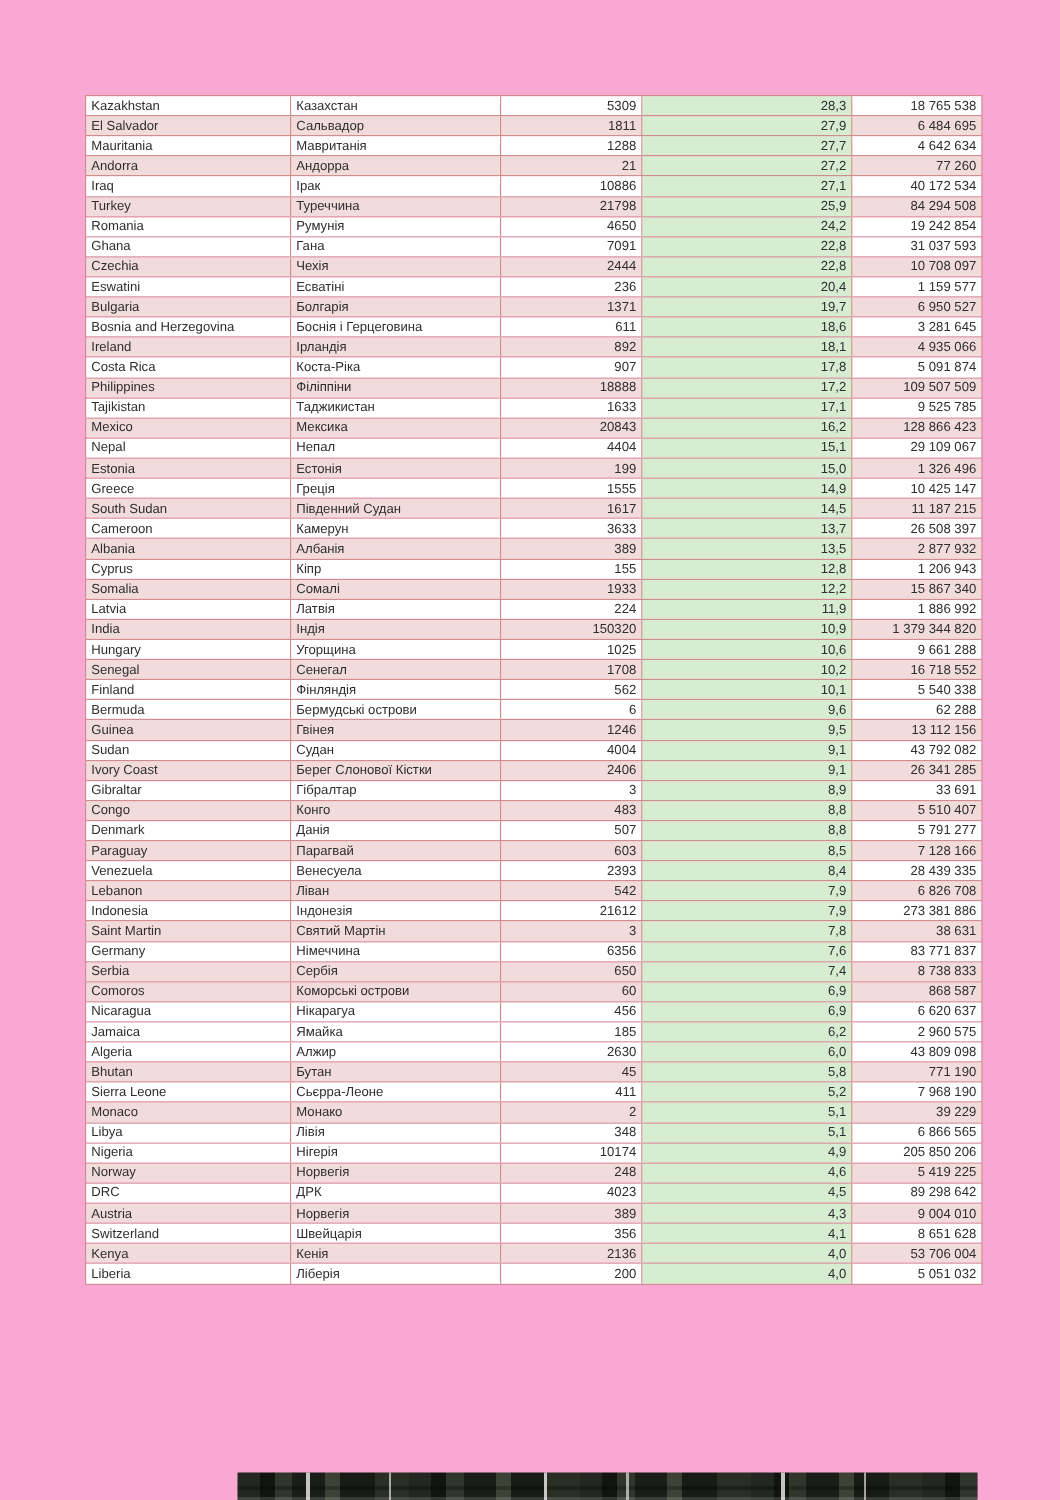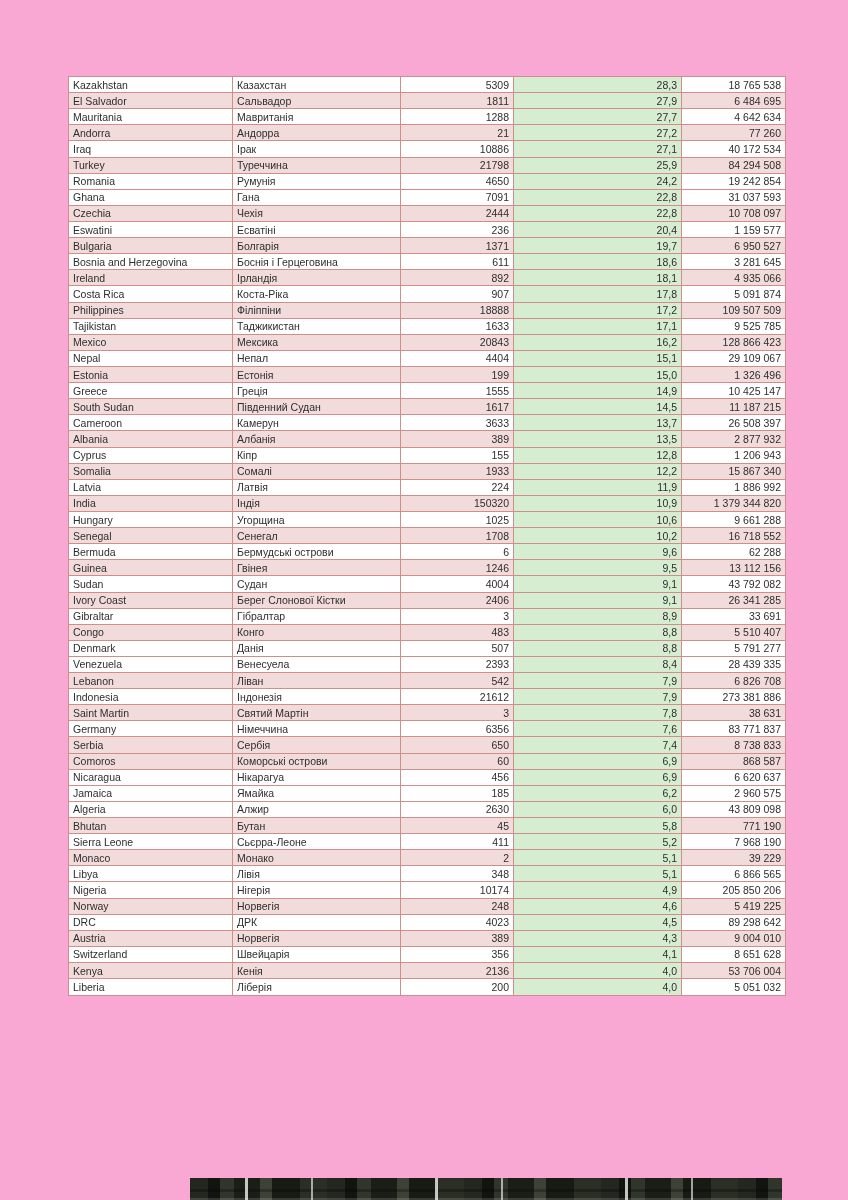--- a/index.html
+++ b/index.html
@@ -254,20 +254,27 @@
     <div class="cell c-pop">9 661 288</div>
   </div>
       <div class="row stripe">
     <div class="cell c-en">Senegal</div>
     <div class="cell c-uk">Сенегал</div>
     <div class="cell c-val">1708</div>
     <div class="cell c-rate">10,2</div>
     <div class="cell c-pop">16 718 552</div>
   </div>
       <div class="row plain">
+    <div class="cell c-en">Finland</div>
+    <div class="cell c-uk">Фінляндія</div>
+    <div class="cell c-val">562</div>
+    <div class="cell c-rate">10,1</div>
+    <div class="cell c-pop">5 540 338</div>
+  </div>
+      <div class="row plain">
     <div class="cell c-en">Bermuda</div>
     <div class="cell c-uk">Бермудські острови</div>
     <div class="cell c-val">6</div>
     <div class="cell c-rate">9,6</div>
     <div class="cell c-pop">62 288</div>
   </div>
       <div class="row stripe">
     <div class="cell c-en">Guinea</div>
     <div class="cell c-uk">Гвінея</div>
     <div class="cell c-val">1246</div>
@@ -302,20 +309,27 @@
     <div class="cell c-rate">8,8</div>
     <div class="cell c-pop">5 510 407</div>
   </div>
       <div class="row plain">
     <div class="cell c-en">Denmark</div>
     <div class="cell c-uk">Данія</div>
     <div class="cell c-val">507</div>
     <div class="cell c-rate">8,8</div>
     <div class="cell c-pop">5 791 277</div>
   </div>
+      <div class="row stripe">
+    <div class="cell c-en">Paraguay</div>
+    <div class="cell c-uk">Парагвай</div>
+    <div class="cell c-val">603</div>
+    <div class="cell c-rate">8,5</div>
+    <div class="cell c-pop">7 128 166</div>
+  </div>
       <div class="row plain">
     <div class="cell c-en">Venezuela</div>
     <div class="cell c-uk">Венесуела</div>
     <div class="cell c-val">2393</div>
     <div class="cell c-rate">8,4</div>
     <div class="cell c-pop">28 439 335</div>
   </div>
       <div class="row stripe">
     <div class="cell c-en">Lebanon</div>
     <div class="cell c-uk">Ліван</div>

